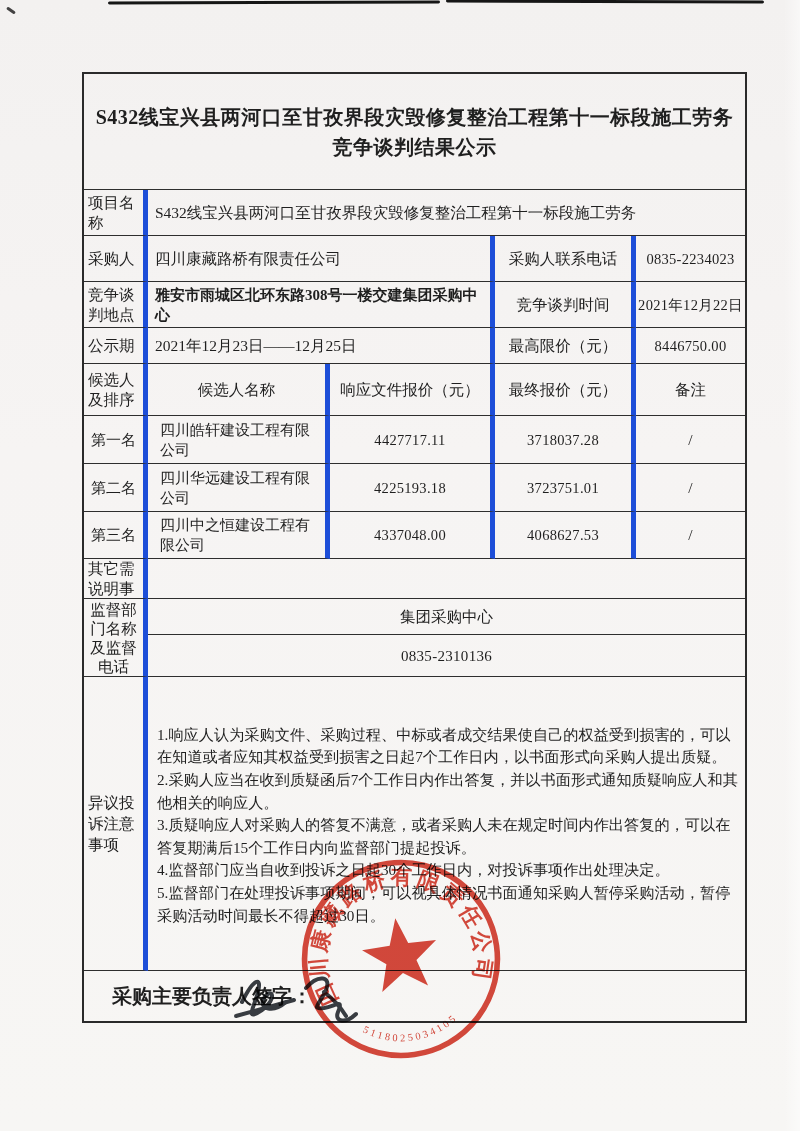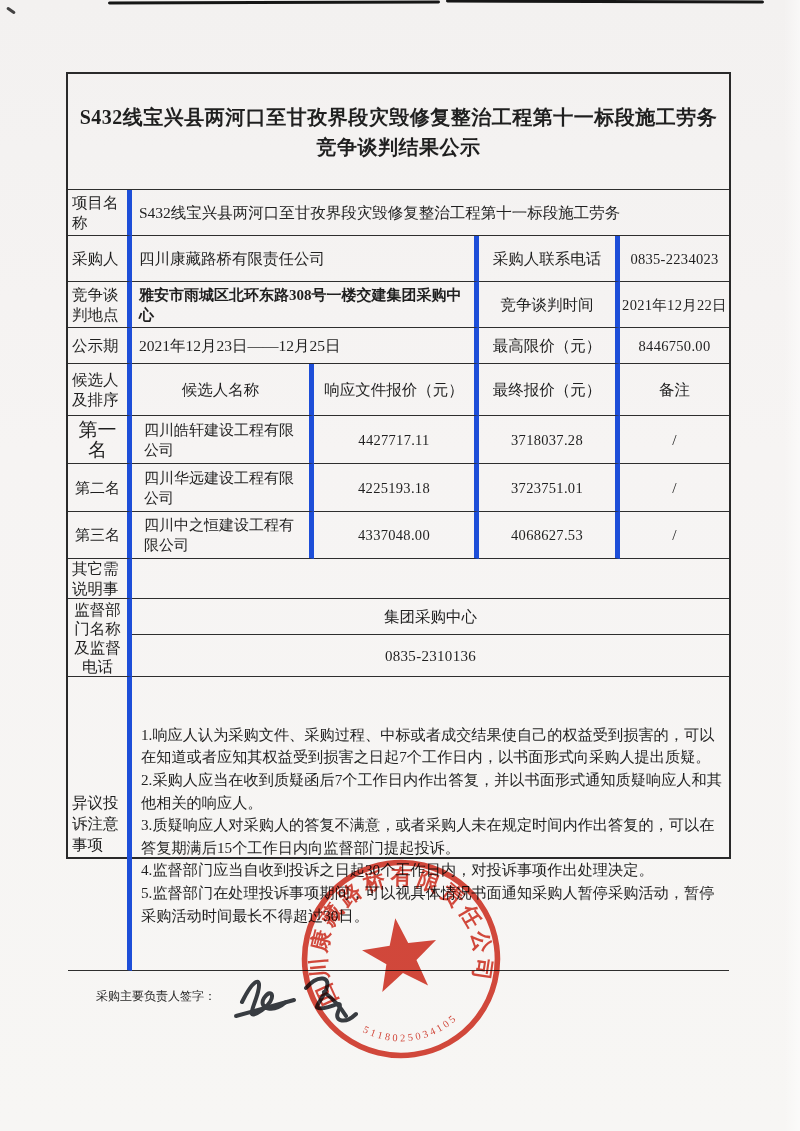--- a/index.html
+++ b/index.html
@@ -12,21 +12,21 @@
   
   .scan-line{position:absolute;background:#161616;border-radius:2px;}
   .scan-line.a{top:1px;left:108px;width:332px;height:3px;transform:rotate(-0.2deg);}
   .scan-line.b{top:0;left:446px;width:318px;height:3px;transform:rotate(0.15deg);}
   .scan-line.c{top:9px;left:6px;width:10px;height:3px;transform:rotate(35deg);opacity:.8;}
   .edge-shade{position:absolute;top:0;right:0;width:16px;height:100%;
     background:linear-gradient(90deg,rgba(0,0,0,0) 0%,rgba(255,255,255,.5) 100%);}
 
   
   .doc-table{
-    position:absolute;left:66px;top:72px;width:665px;height:787px;
+    position:absolute;left:82px;top:72px;width:665px;height:951px;
     box-sizing:border-box;border:2px solid #2a2a2a;background:transparent;
     display:grid;
     grid-template-columns:64px 182px 165px 141px 109px;
     grid-template-rows:116px 46px 46px 46px 36px 52px 48px 48px 47px 40px 36px 42px 294px 50px;
   }
   .cell{
     box-sizing:border-box;border-right:5px solid #1d4ed8;border-bottom:1px solid #2e2e2e;
     display:flex;align-items:center;font-size:15.5px;line-height:20px;
     padding:2px 7px;word-break:break-all;
   }
@@ -39,21 +39,21 @@
     padding-top:28px;text-align:center;
     font-weight:bold;font-size:20px;line-height:30px;letter-spacing:.5px;
   }
   .label{padding:2px 4px;}
   .sup-label{justify-content:center;text-align:center;line-height:19px;}
   .objection-text{
     grid-column:2/6;flex-direction:column;align-items:flex-start;justify-content:center;
     font-size:15.2px;line-height:22.6px;padding:10px 4px 6px 9px;
   }
   .objection-text div{width:100%;}
-  .sign-cell{grid-column:1/6;font-size:12px;padding-left:28px;}
+  .sign-cell{grid-column:1/6;font-size:20px;padding-left:28px;font-weight:bold;}
 
   
   .seal{position:absolute;left:298px;top:856px;width:206px;height:206px;
     mix-blend-mode:multiply;opacity:.92;transform:rotate(-8deg);z-index:5;}
   
   .signature{position:absolute;left:228px;top:958px;width:170px;height:80px;z-index:6;
     mix-blend-mode:multiply;}
 </style>
 </head>
 <body>
@@ -89,21 +89,21 @@
   <div class="cell" style="grid-column:2/4;">2021年12月23日——12月25日</div>
   <div class="cell center">最高限价（元）</div>
   <div class="cell num lc">8446750.00</div>
 
   <div class="cell label">候选人及排序</div>
   <div class="cell center">候选人名称</div>
   <div class="cell center">响应文件报价（元）</div>
   <div class="cell center">最终报价（元）</div>
   <div class="cell center lc">备注</div>
 
-  <div class="cell center" style="font-size:19px;">第一名</div>
+  <div class="cell center" style="font-size:15px;">第一名</div>
   <div class="cell" style="font-size:15px;padding-left:12px;">四川皓轩建设工程有限公司</div>
   <div class="cell num">4427717.11</div>
   <div class="cell num">3718037.28</div>
   <div class="cell center lc">/</div>
 
   <div class="cell center" style="font-size:15px;">第二名</div>
   <div class="cell" style="font-size:15px;padding-left:12px;">四川华远建设工程有限公司</div>
   <div class="cell num">4225193.18</div>
   <div class="cell num">3723751.01</div>
   <div class="cell center lc">/</div>

